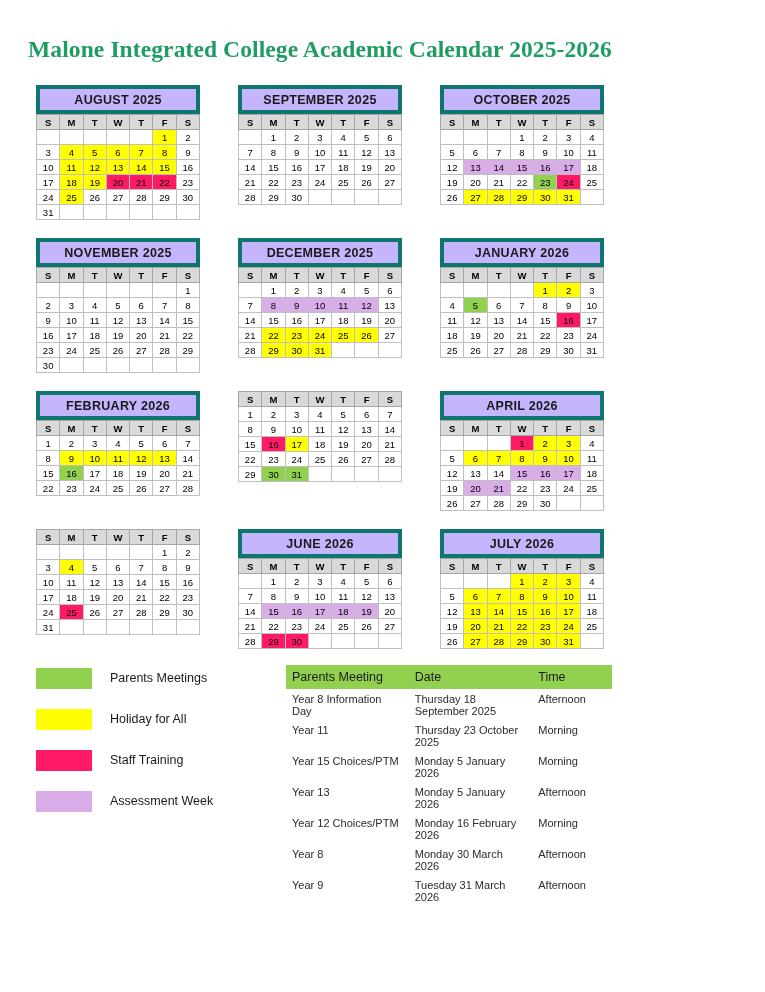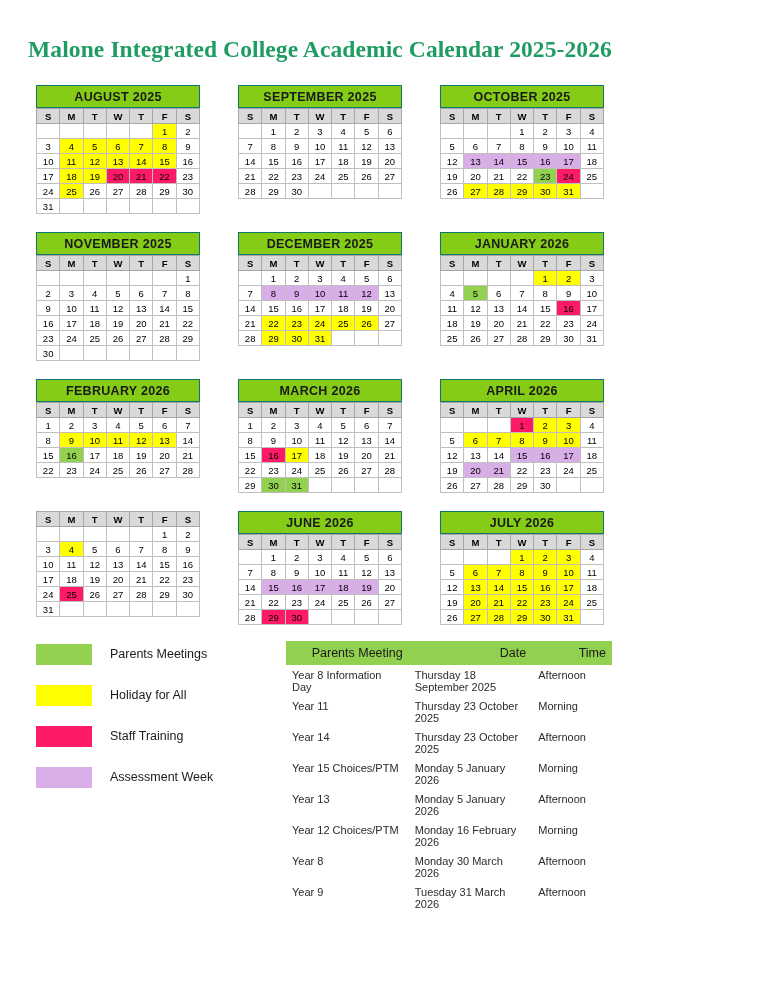--- a/index.html
+++ b/index.html
@@ -31,22 +31,22 @@
     display: grid;
     grid-template-columns: repeat(3, 1fr);
     column-gap: 38px;
     row-gap: 18px;
     padding: 0 36px;
   }
   .month {
     width: 100%;
   }
   .month-name {
-    background: #84cc16;
-    border: 1px solid #0f766e;
+    background: #c4b5fd;
+    border: 4px solid #0f766e;
     text-align: center;
     font-weight: bold;
     font-size: 12.5px;
     color: #1a1a1a;
     padding: 4px 0 3px 0;
     letter-spacing: 0.3px;
   }
   table.cal {
     border-collapse: collapse;
     width: 100%;
@@ -103,21 +103,21 @@
   }
   .pm-table {
     flex: 1 1 auto;
     border-collapse: collapse;
     font-size: 11px;
     height: fit-content;
   }
   .pm-table thead th {
     background: #92d050;
     color: #1a1a1a;
-    text-align: right;
+    text-align: left;
     font-weight: normal;
     font-size: 12.5px;
     padding: 5px 6px 5px 6px;
     border: none;
   }
   .pm-table tbody td {
     padding: 3.5px 6px;
     color: #2b2b2b;
     font-size: 11px;
     border: none;
@@ -579,21 +579,20 @@
               <td>24</td>
               <td>25</td>
               <td>26</td>
               <td>27</td>
               <td>28</td>
             </tr>
           </tbody>
         </table>
       </div>
       <div class="month">
-        <div class="month-name">MARCH 2026</div>
         <table class="cal">
           <thead>
             <tr>
               <th>S</th>
               <th>M</th>
               <th>T</th>
               <th>W</th>
               <th>T</th>
               <th>F</th>
               <th>S</th>
@@ -940,25 +939,20 @@
       <tbody id="pm-body">
           <tr>
             <td class="pm-col-event">Year 8 Information Day</td>
             <td class="pm-col-date">Thursday 18 September 2025</td>
             <td class="pm-col-time">Afternoon</td>
           </tr>
           <tr>
             <td class="pm-col-event">Year 11</td>
             <td class="pm-col-date">Thursday 23 October 2025</td>
             <td class="pm-col-time">Morning</td>
-          </tr>
-          <tr>
-            <td class="pm-col-event">Year 14</td>
-            <td class="pm-col-date">Thursday 23 October 2025</td>
-            <td class="pm-col-time">Afternoon</td>
           </tr>
           <tr>
             <td class="pm-col-event">Year 15 Choices/PTM</td>
             <td class="pm-col-date">Monday 5 January 2026</td>
             <td class="pm-col-time">Morning</td>
           </tr>
           <tr>
             <td class="pm-col-event">Year 13</td>
             <td class="pm-col-date">Monday 5 January 2026</td>
             <td class="pm-col-time">Afternoon</td>

